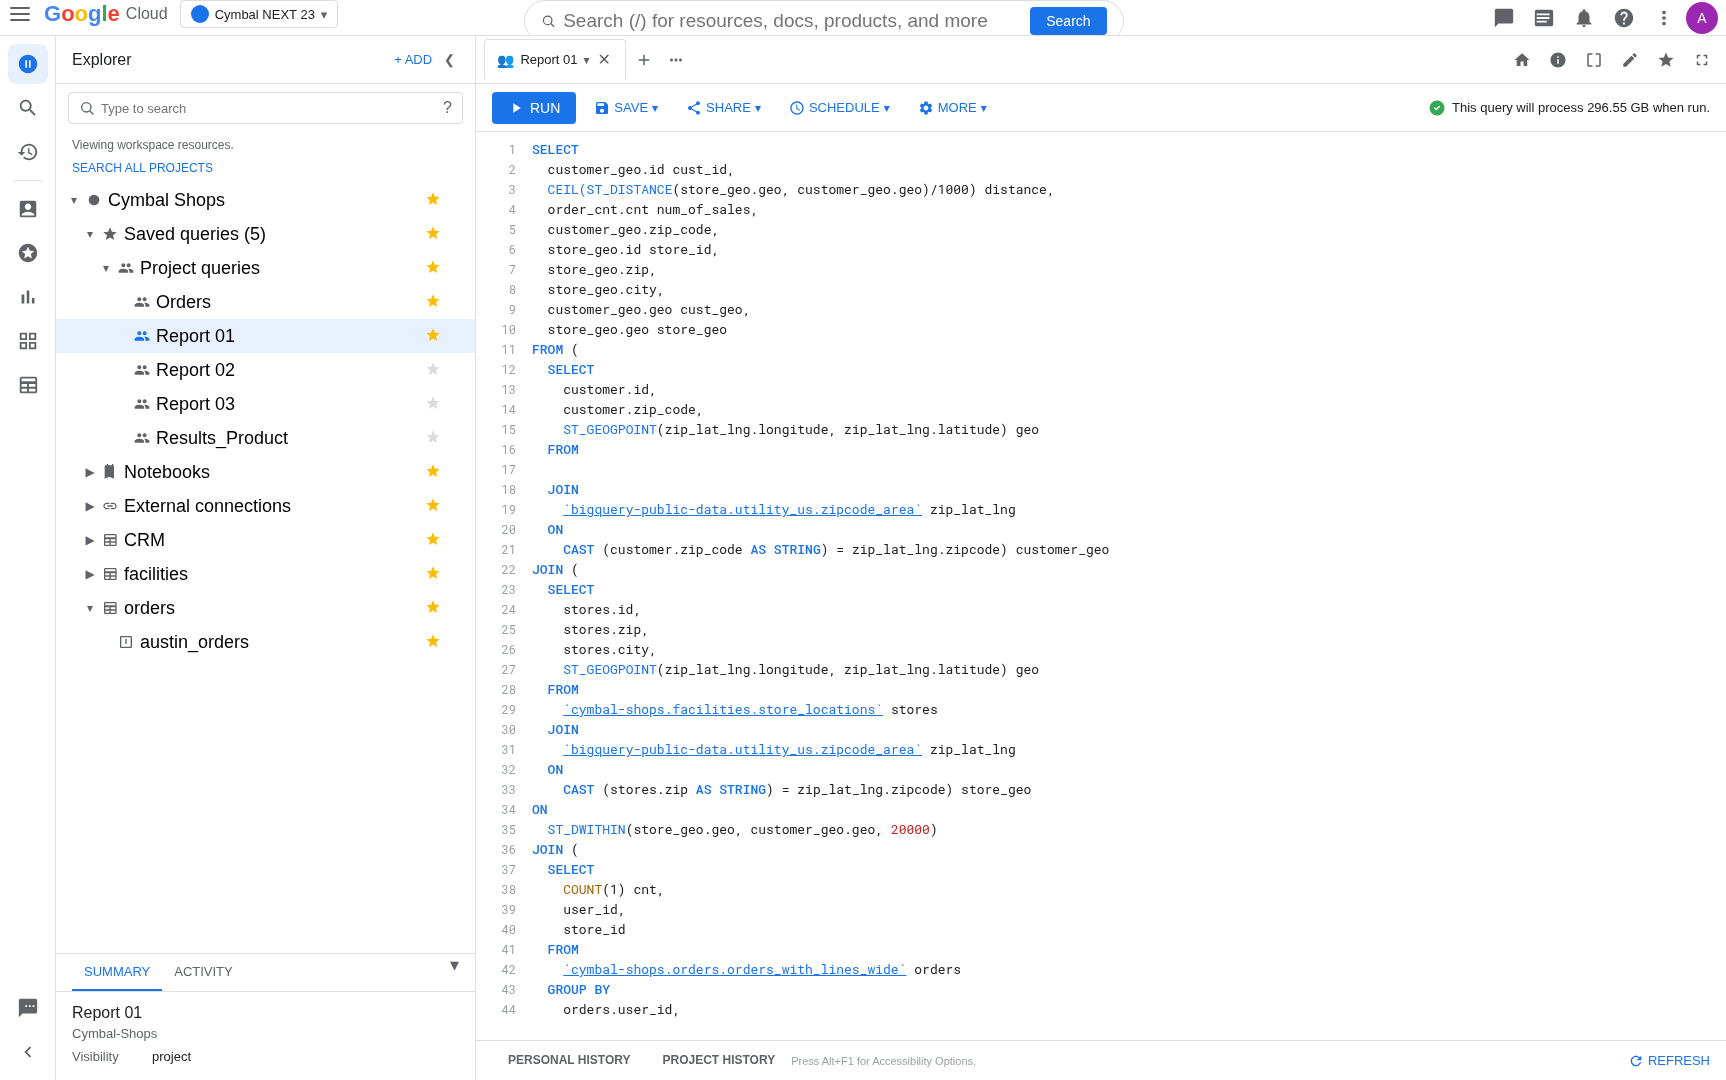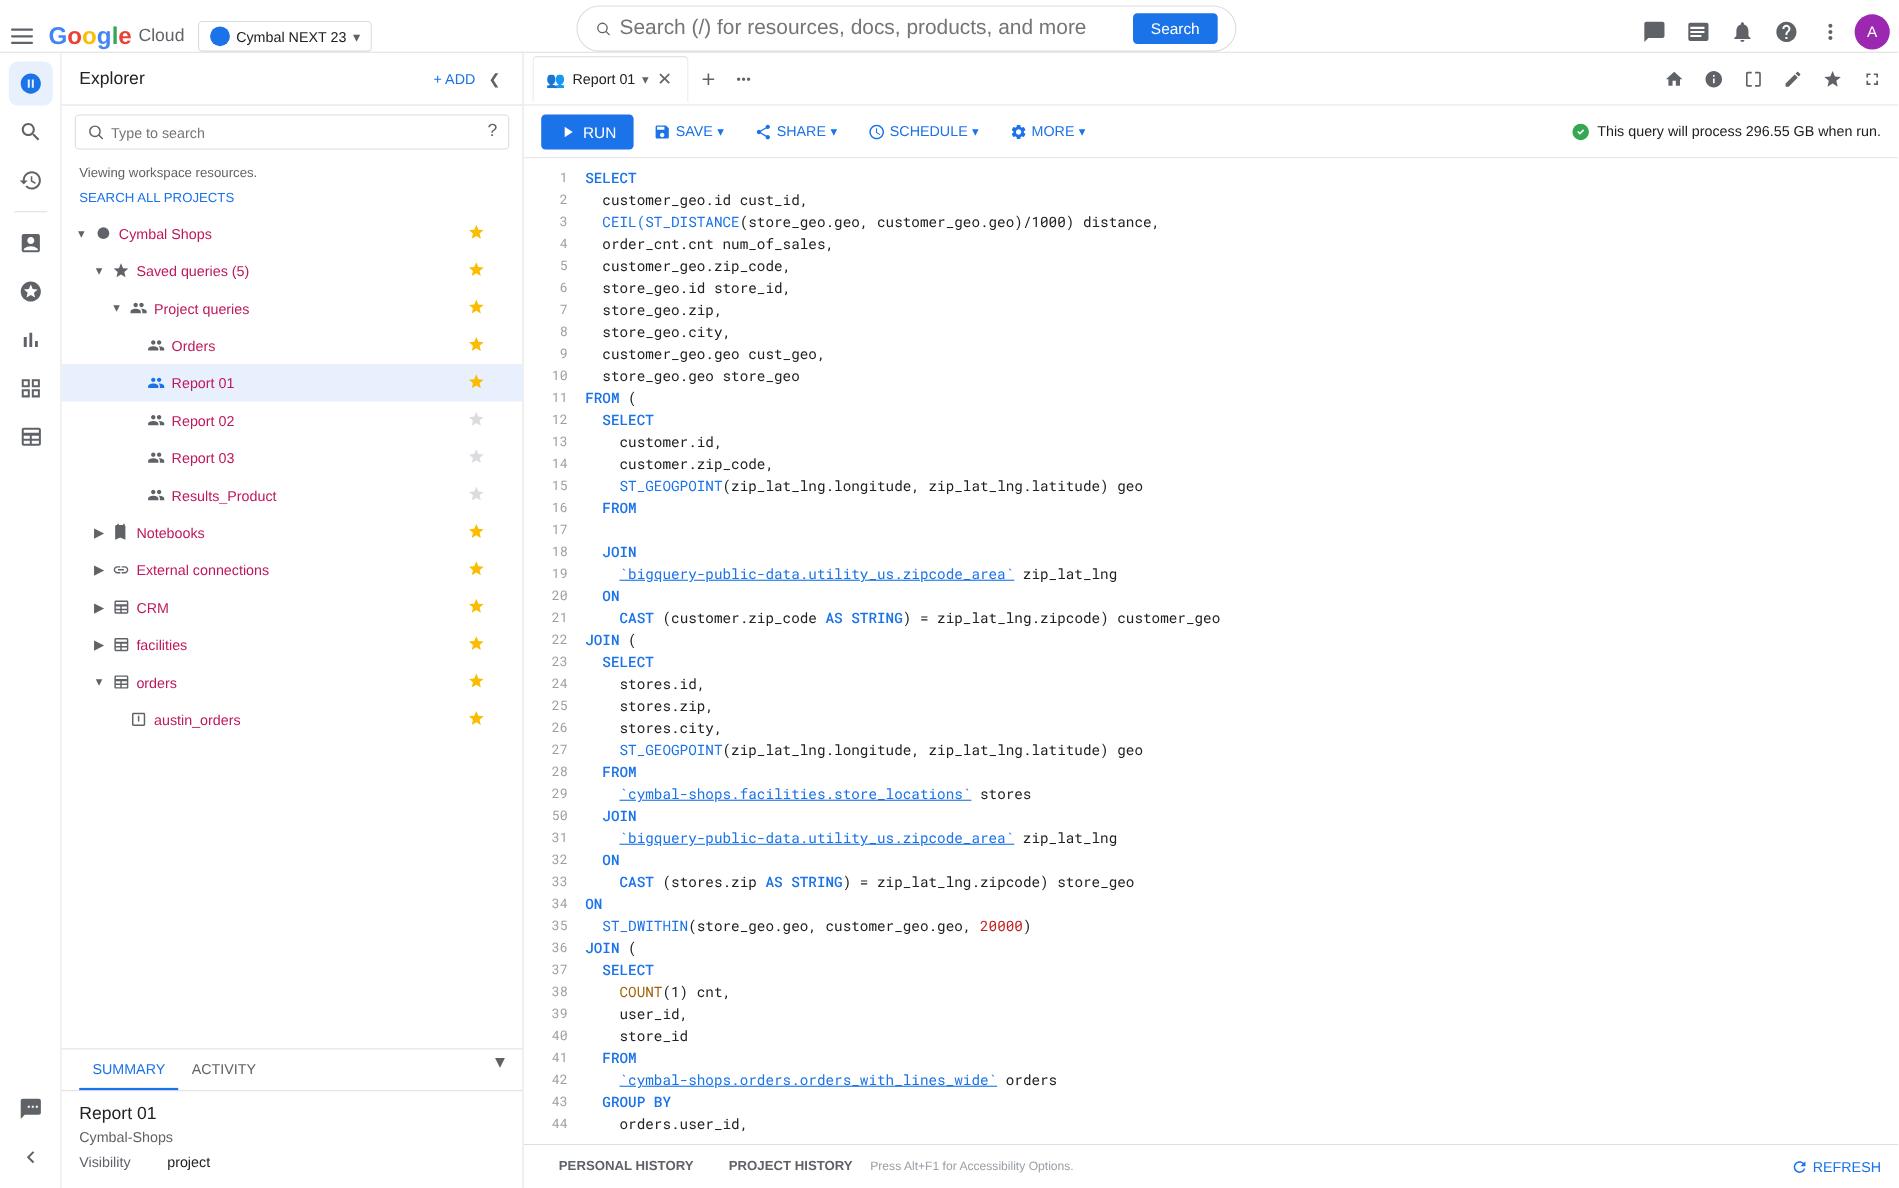--- a/index.html
+++ b/index.html
@@ -1,20 +1,20 @@
 <!DOCTYPE html>
 <html><head>
   <meta charset="utf-8">
   <style>
     * { box-sizing: border-box; margin: 0; padding: 0; }
     body { font-family: 'Google Sans', Arial, sans-serif; font-size: 13px; background: #fff; display: flex; flex-direction: column; height: 1080px; overflow: hidden; }
 
     
     .navbar {
-      display: flex; align-items: flex-end; height: 48px; background: #fff;
+      display: flex; align-items: flex-start; height: 36px; background: #fff;
       border-bottom: 1px solid #e0e0e0; padding: 0 8px; gap: 8px; flex-shrink: 0;
     }
     .navbar-left { display: flex; align-items: center; gap: 12px; }
     .hamburger-icon { width: 24px; height: 24px; display: flex; flex-direction: column; justify-content: center; gap: 4px; cursor: pointer; padding: 2px; }
     .hamburger-icon span { display: block; height: 2px; background: #5f6368; border-radius: 1px; }
     .google-cloud-logo { display: flex; align-items: center; gap: 6px; font-size: 16px; font-weight: 500; color: #202124; white-space: nowrap; }
     .project-selector {
       display: flex; align-items: center; gap: 6px; border: 1px solid #dadce0;
       border-radius: 4px; padding: 4px 10px; cursor: pointer; font-size: 13px; color: #202124;
     }
@@ -68,21 +68,21 @@
     
     .tree-container { flex: 1; overflow-y: auto; }
     .tree-item {
       display: flex; align-items: center; padding: 4px 8px; cursor: pointer;
       min-height: 32px;
     }
     .tree-item.selected { background: #e8f0fe; }
     .tree-indent { display: inline-block; width: 16px; flex-shrink: 0; }
     .tree-toggle { width: 20px; height: 20px; display: flex; align-items: center; justify-content: center; flex-shrink: 0; color: #5f6368; font-size: 12px; }
     .tree-icon { width: 20px; height: 20px; display: flex; align-items: center; justify-content: center; flex-shrink: 0; font-size: 15px; margin-right: 4px; }
-    .tree-label { flex: 1; font-size: 13px; color: #be185d; white-space: nowrap; overflow: hidden; text-overflow: ellipsis; }
+    .tree-label { flex: 1; font-size: 18px; color: #000000; white-space: nowrap; overflow: hidden; text-overflow: ellipsis; }
     .tree-star { color: #fbbc04; font-size: 14px; margin-right: 4px; cursor: pointer; }
     .tree-more { color: #5f6368; font-size: 18px; cursor: pointer; padding: 2px; opacity: 0; }
 
     
     .info-panel { border-top: 1px solid #e0e0e0; }
     .info-tabs { display: flex; padding: 0 16px; border-bottom: 1px solid #e0e0e0; }
     .info-tab {
       padding: 10px 12px; font-size: 13px; font-weight: 500; cursor: pointer;
       color: #5f6368; border-bottom: 2px solid transparent;
     }
@@ -728,21 +728,21 @@
         </div>
         <div class="code-line">
           <span class="line-num">28</span>
           <span class="code-content"><span>  </span><span style="color: rgb(26, 115, 232); font-weight: 500;">FROM</span></span>
         </div>
         <div class="code-line">
           <span class="line-num">29</span>
           <span class="code-content"><span>    </span><span style="color: rgb(26, 115, 232); text-decoration: underline; cursor: pointer;">`cymbal-shops.facilities.store_locations`</span><span> stores</span></span>
         </div>
         <div class="code-line">
-          <span class="line-num">50</span>
+          <span class="line-num">30</span>
           <span class="code-content"><span>  </span><span style="color: rgb(26, 115, 232); font-weight: 500;">JOIN</span></span>
         </div>
         <div class="code-line">
           <span class="line-num">31</span>
           <span class="code-content"><span>    </span><span style="color: rgb(26, 115, 232); text-decoration: underline; cursor: pointer;">`bigquery-public-data.utility_us.zipcode_area`</span><span> zip_lat_lng</span></span>
         </div>
         <div class="code-line">
           <span class="line-num">32</span>
           <span class="code-content"><span>  </span><span style="color: rgb(26, 115, 232); font-weight: 500;">ON</span></span>
         </div>

